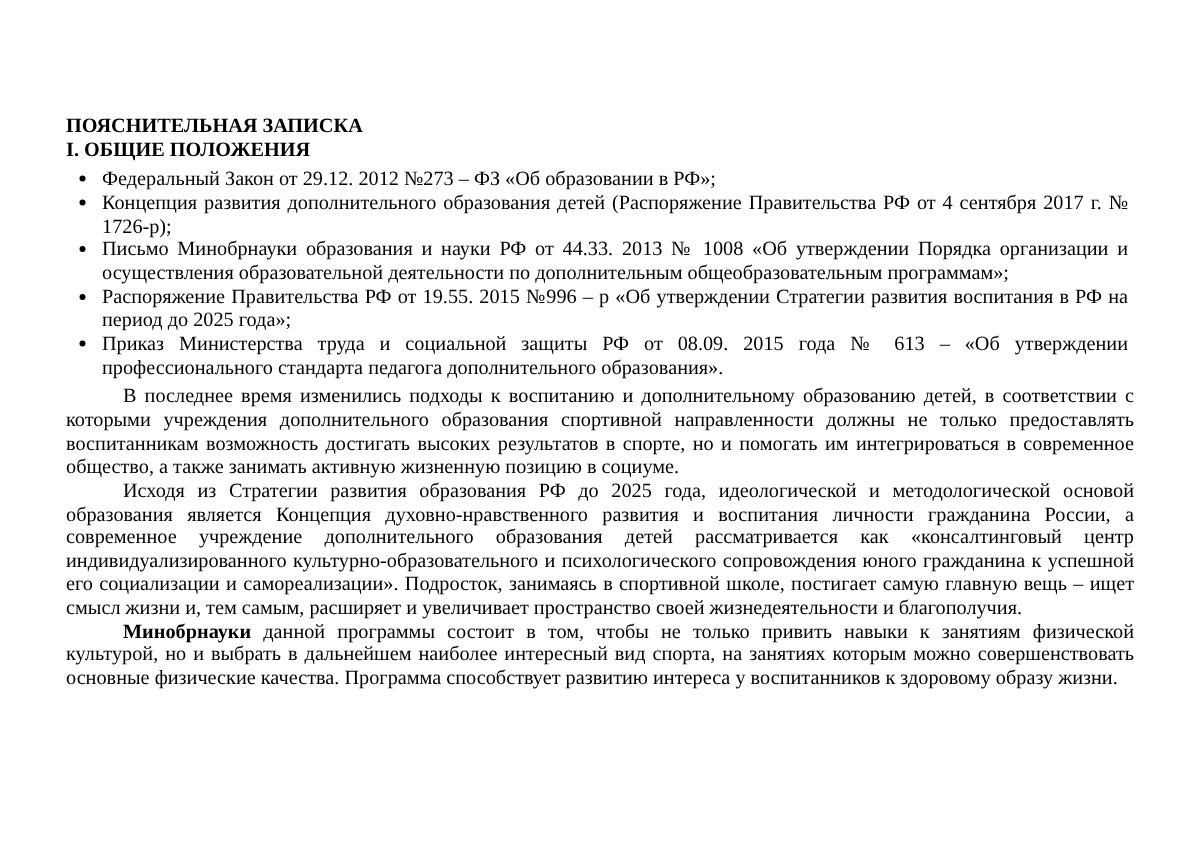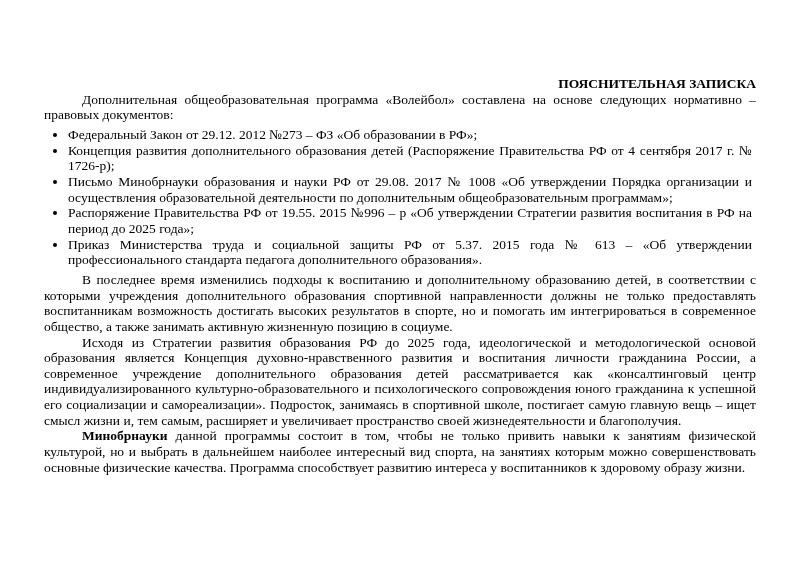--- a/index.html
+++ b/index.html
@@ -19,21 +19,21 @@
     width: 800px;
     height: 566px;
     padding: 76px 44px 0 44px;
     font-size: 13.5px;
     line-height: 1.16;
     text-align: justify;
   }
   .doc-title,
   .doc-subtitle {
     margin: 0;
-    text-align: right;
+    text-align: left;
     font-size: 13.5px;
     font-weight: bold;
     line-height: 1.16;
   }
   p.para {
     margin: 0;
     text-indent: 38px;
   }
   ul.doc-list {
     margin: 4px;
@@ -49,29 +49,29 @@
     font-weight: bold;
   }
 </style>
 </head>
 <body>
 
 <div class="page">
 
   <h1 class="doc-title">ПОЯСНИТЕЛЬНАЯ ЗАПИСКА</h1>
 
+  <h2 class="doc-subtitle">I. ОБЩИЕ ПОЛОЖЕНИЯ</h2>
 
-  <p class="para">Дополнительная общеобразовательная программа «Волейбол» составлена на основе следующих нормативно – правовых документов:</p>
 
   <ul class="doc-list">
     <li>Федеральный Закон от 29.12. 2012 №273 – ФЗ «Об образовании в РФ»;</li>
     <li>Концепция развития дополнительного образования детей (Распоряжение Правительства РФ от 4 сентября 2017 г. № 1726-р);</li>
-    <li>Письмо Минобрнауки образования и науки РФ от 29.08. 2017 № 1008 «Об утверждении Порядка организации и осуществления образовательной деятельности по дополнительным общеобразовательным программам»;</li>
+    <li>Письмо Минобрнауки образования и науки РФ от 44.33. 2013 № 1008 «Об утверждении Порядка организации и осуществления образовательной деятельности по дополнительным общеобразовательным программам»;</li>
     <li>Распоряжение Правительства РФ от 19.55. 2015 №996 – р «Об утверждении Стратегии развития воспитания в РФ на период до 2025 года»;</li>
-    <li>Приказ Министерства труда и социальной защиты РФ от 5.37. 2015 года № 613 – «Об утверждении профессионального стандарта педагога дополнительного образования».</li>
+    <li>Приказ Министерства труда и социальной защиты РФ от 08.09. 2015 года № 613 – «Об утверждении профессионального стандарта педагога дополнительного образования».</li>
   </ul>
 
   <p class="para">В последнее время изменились подходы к воспитанию и дополнительному образованию детей, в соответствии с которыми учреждения дополнительного образования спортивной направленности должны не только предоставлять воспитанникам возможность достигать высоких результатов в спорте, но и помогать им интегрироваться в современное общество, а также занимать активную жизненную позицию в социуме.</p>
 
   <p class="para">Исходя из Стратегии развития образования РФ до 2025 года, идеологической и методологической основой образования является Концепция духовно-нравственного развития и воспитания личности гражданина России, а современное учреждение дополнительного образования детей рассматривается как «консалтинговый центр индивидуализированного культурно-образовательного и психологического сопровождения юного гражданина к успешной его социализации и самореализации». Подросток, занимаясь в спортивной школе, постигает самую главную вещь – ищет смысл жизни и, тем самым, расширяет и увеличивает пространство своей жизнедеятельности и благополучия.</p>
 
   <p class="para"><b class="kw">Минобрнауки</b><span> данной программы состоит в том, чтобы не только привить навыки к занятиям физической культурой, но и выбрать в дальнейшем наиболее интересный вид спорта, на занятиях которым можно совершенствовать основные физические качества. Программа способствует развитию интереса у воспитанников к здоровому образу жизни.</span></p>
 
 </div>
 

